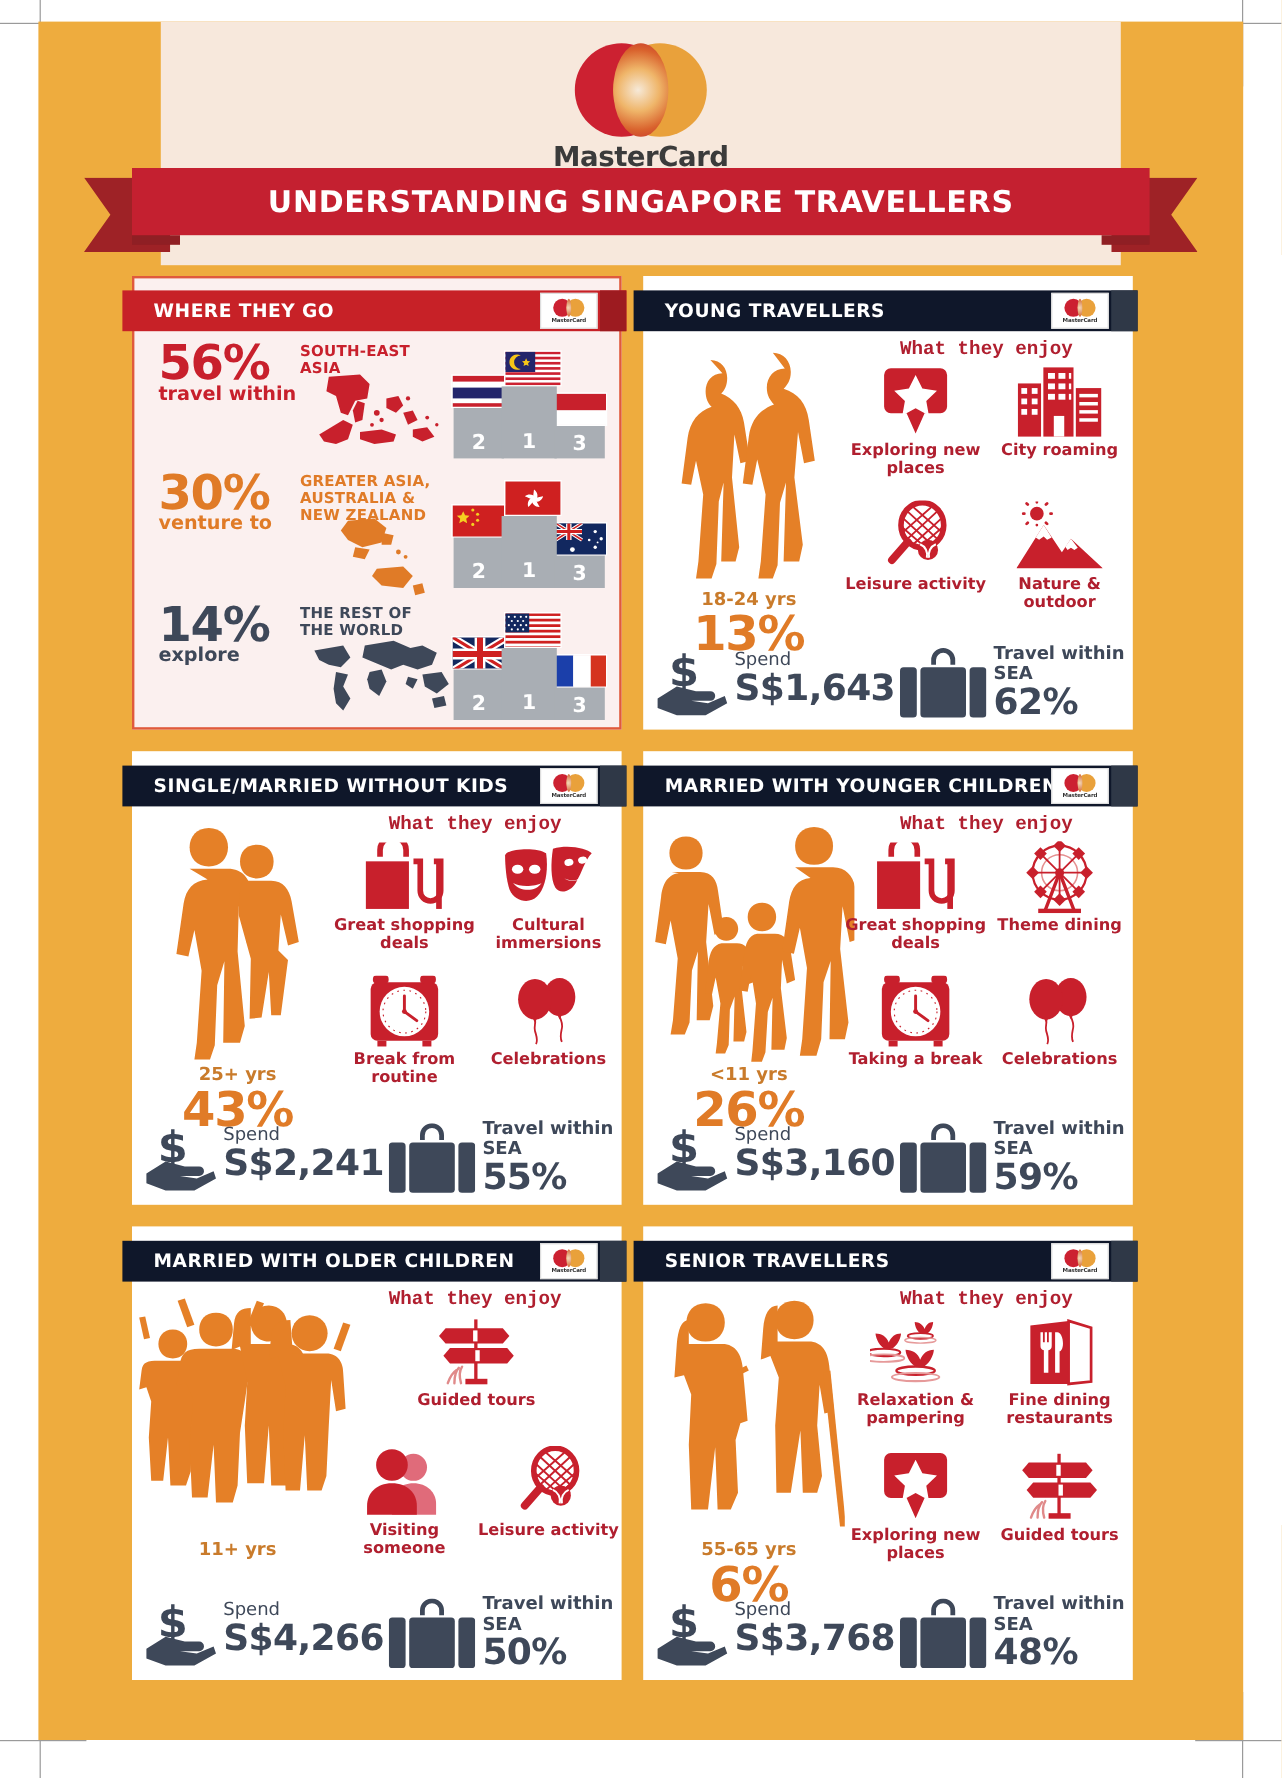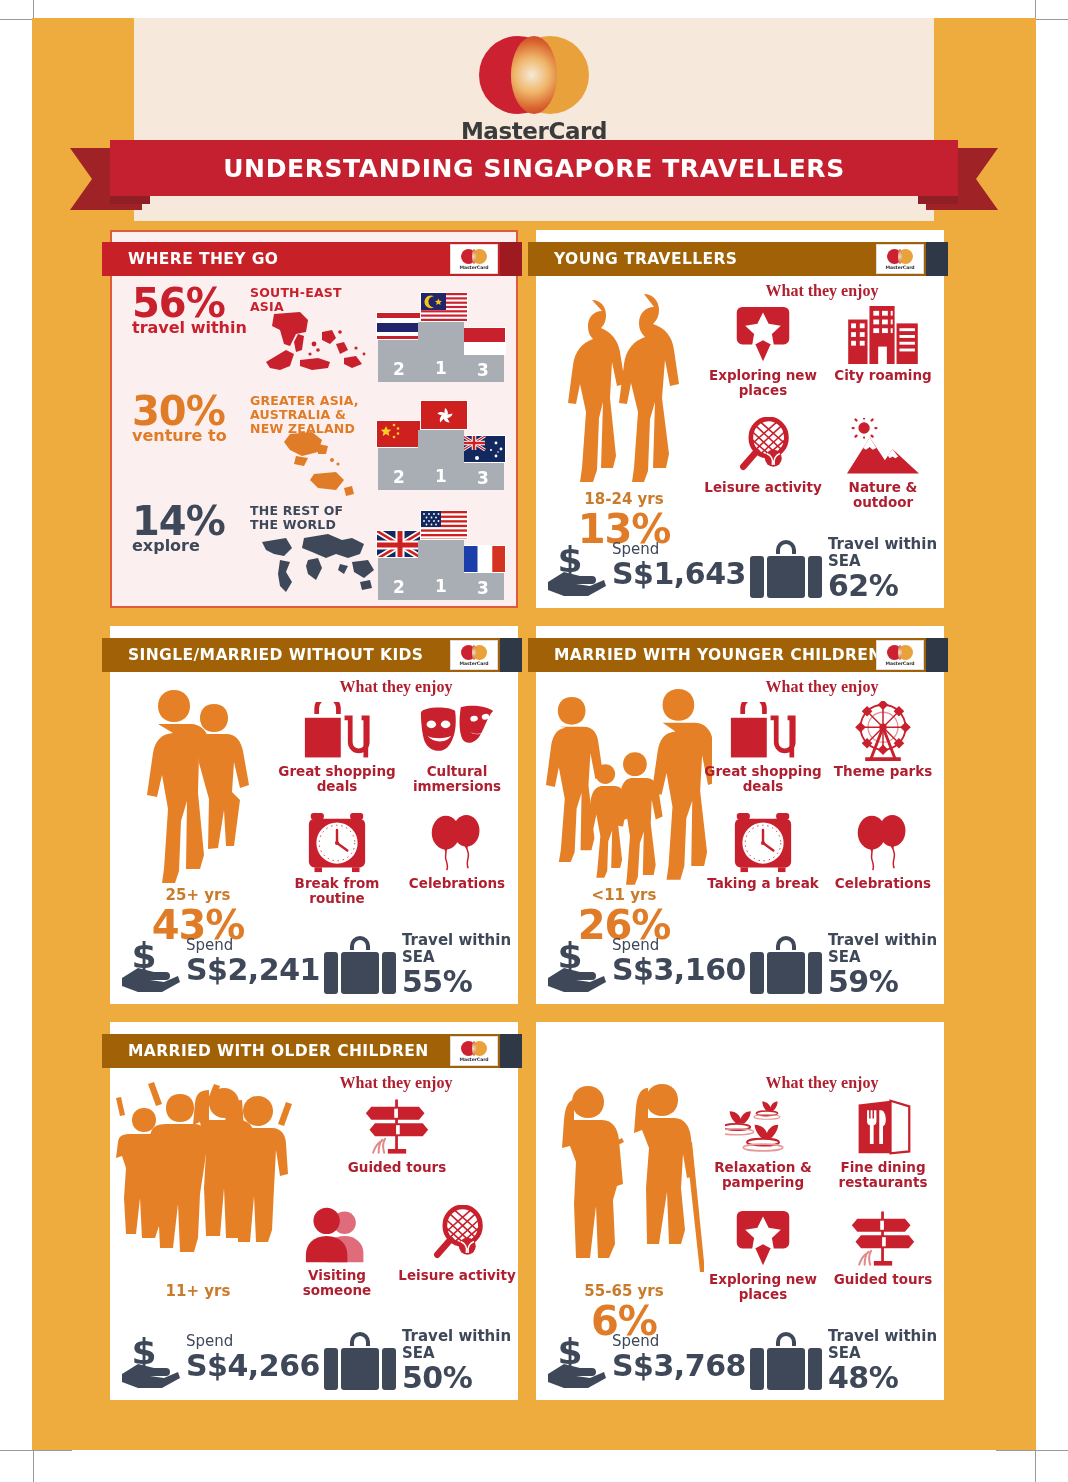--- a/index.html
+++ b/index.html
@@ -66,21 +66,21 @@
 
   .panel .body {
     position:absolute; left:0; top:0; width:408px; height:378px;
     background:#ffffff;
   }
   .panel.red-frame .body { background:#fbf0ef; border:2px solid #e05a3c; }
 
   
   .phead {
     position:absolute; left:-8px; top:12px; width:420px; height:34px;
-    background:#a16207; display:flex; align-items:center; z-index:5;
+    background:#0f172a; display:flex; align-items:center; z-index:5;
   }
   .panel.red-frame .phead { background:#c72127; left:-8px; }
   .phead .ptitle {
     color:#fff; font-family:"DejaVu Sans", sans-serif; font-weight:bold;
     font-size:15.5px; letter-spacing:0.4px; margin-left:26px; white-space:nowrap;
   }
   .phead .mcbadge {
     position:absolute; right:24px; top:2px; width:48px; height:30px;
     background:#fff; border:1px solid #ddd; display:flex; flex-direction:column;
     align-items:center; justify-content:center;
@@ -141,21 +141,21 @@
     position:absolute; left:8px; top:212px; width:160px; text-align:center;
     font-family:"DejaVu Sans", sans-serif; font-weight:bold; font-size:15px; color:#c97b2b;
   }
   .seg .agepct {
     position:absolute; left:8px; top:228px; width:160px; text-align:center;
     font-family:"DejaVu Sans", sans-serif; font-weight:bold; font-size:40px;
     color:#e07b27; letter-spacing:-1px;
   }
   .seg .wte {
     position:absolute; left:168px; top:4px; width:236px; text-align:center;
-    font-family:Liberation Serif, serif; font-weight:bold; font-size:16px; color:#b01f2f;
+    font-family:Liberation Mono, monospace; font-weight:bold; font-size:16px; color:#b01f2f;
   }
   .seg .enjoy { position:absolute; left:168px; top:26px; width:240px; height:244px; }
   .enjoy .cell { position:absolute; width:118px; text-align:center; }
   .enjoy .cell .ico { height:62px; display:flex; align-items:center; justify-content:center; }
   .enjoy .cell .cap {
     font-family:"DejaVu Sans", sans-serif; font-weight:bold; font-size:13.5px;
     line-height:15px; color:#b01f2f; margin-top:2px;
   }
   .enjoy .e0 { left:0;    top:0; }
   .enjoy .e1 { left:120px;top:0; }
@@ -767,21 +767,21 @@
                   <rect x="12" y="7" width="8" height="8" transform="rotate(45 16 11)"></rect>
                   <rect x="46" y="7" width="8" height="8" transform="rotate(45 50 11)"></rect>
                   <rect x="12" y="41" width="8" height="8" transform="rotate(45 16 45)"></rect>
                   <rect x="46" y="41" width="8" height="8" transform="rotate(45 50 45)"></rect>
                   <circle cx="33" cy="28" r="4"></circle>
                 </g>
                 <path d="M33 28 L20 62 M33 28 L46 62" stroke="#c8202c" stroke-width="3"></path>
                 <rect x="14" y="60" width="38" height="4" fill="#c8202c"></rect>
               </svg>
             </div>
-            <div class="cap">Theme parks</div>
+            <div class="cap">Theme dining</div>
           </div>
           <div class="cell e2">
             <div class="ico">
               <svg viewBox="0 0 64 64" width="60" height="60">
                 <rect x="2" y="6" width="60" height="52" rx="6" fill="#c8202c"></rect>
                 <rect x="8" y="58" width="8" height="5" fill="#c8202c"></rect>
                 <rect x="48" y="58" width="8" height="5" fill="#c8202c"></rect>
                 <rect x="4" y="0" width="14" height="7" rx="3" fill="#c8202c"></rect>
                 <rect x="46" y="0" width="14" height="7" rx="3" fill="#c8202c"></rect>
                 <circle cx="32" cy="32" r="22" fill="#fff"></circle>
@@ -944,20 +944,32 @@
               <div class="smalllbl">SEA</div>
               <div class="val">50%</div>
             </div>
           </div>
         </div>
       </div>
     </div>
 
     <div class="panel p5">
       <div class="body"></div>
+      <div class="phead">
+        <div class="flange r"></div>
+        <span class="ptitle">SENIOR TRAVELLERS</span>
+        <div class="mcbadge">
+          <div class="mini">
+              <i class="r"></i>
+              <i class="y"></i>
+              <i class="o"></i>
+            </div>
+          <div class="lbl">MasterCard</div>
+        </div>
+      </div>
       <div class="seg">
         <div class="people">
           <svg viewBox="0 0 160 210" width="160" height="210" fill="#e58027">
             <path d="M44 14c10 0 16 7 16 16s-6 16-16 16-16-7-16-16 6-16 16-16z"></path>
             <path d="M30 48h28c11 0 16 9 17 20l4 44-6 2-4 14 2 44-6 14H54l-2-52-6 52H32l-2-54 2-42-6-16-8 2 2-28c1-12 4-20 10-20z"></path>
             <path d="M118 12c10 0 16 7 16 16s-6 16-16 16-16-7-16-16 6-16 16-16z"></path>
             <path d="M104 46h26c11 0 16 9 17 20l4 38-8 2-4-24-2 34 4 42-4 14h-12l-2-52-8 52h-12l-1-56 3-40-7-18-8 3 2-26c1-12 5-19 12-19z"></path>
             <path d="M78 66l-8 4 2 4 8-4z"></path>
             <path d="M148 70l-6 2 14 128h5z"></path>
           </svg>

